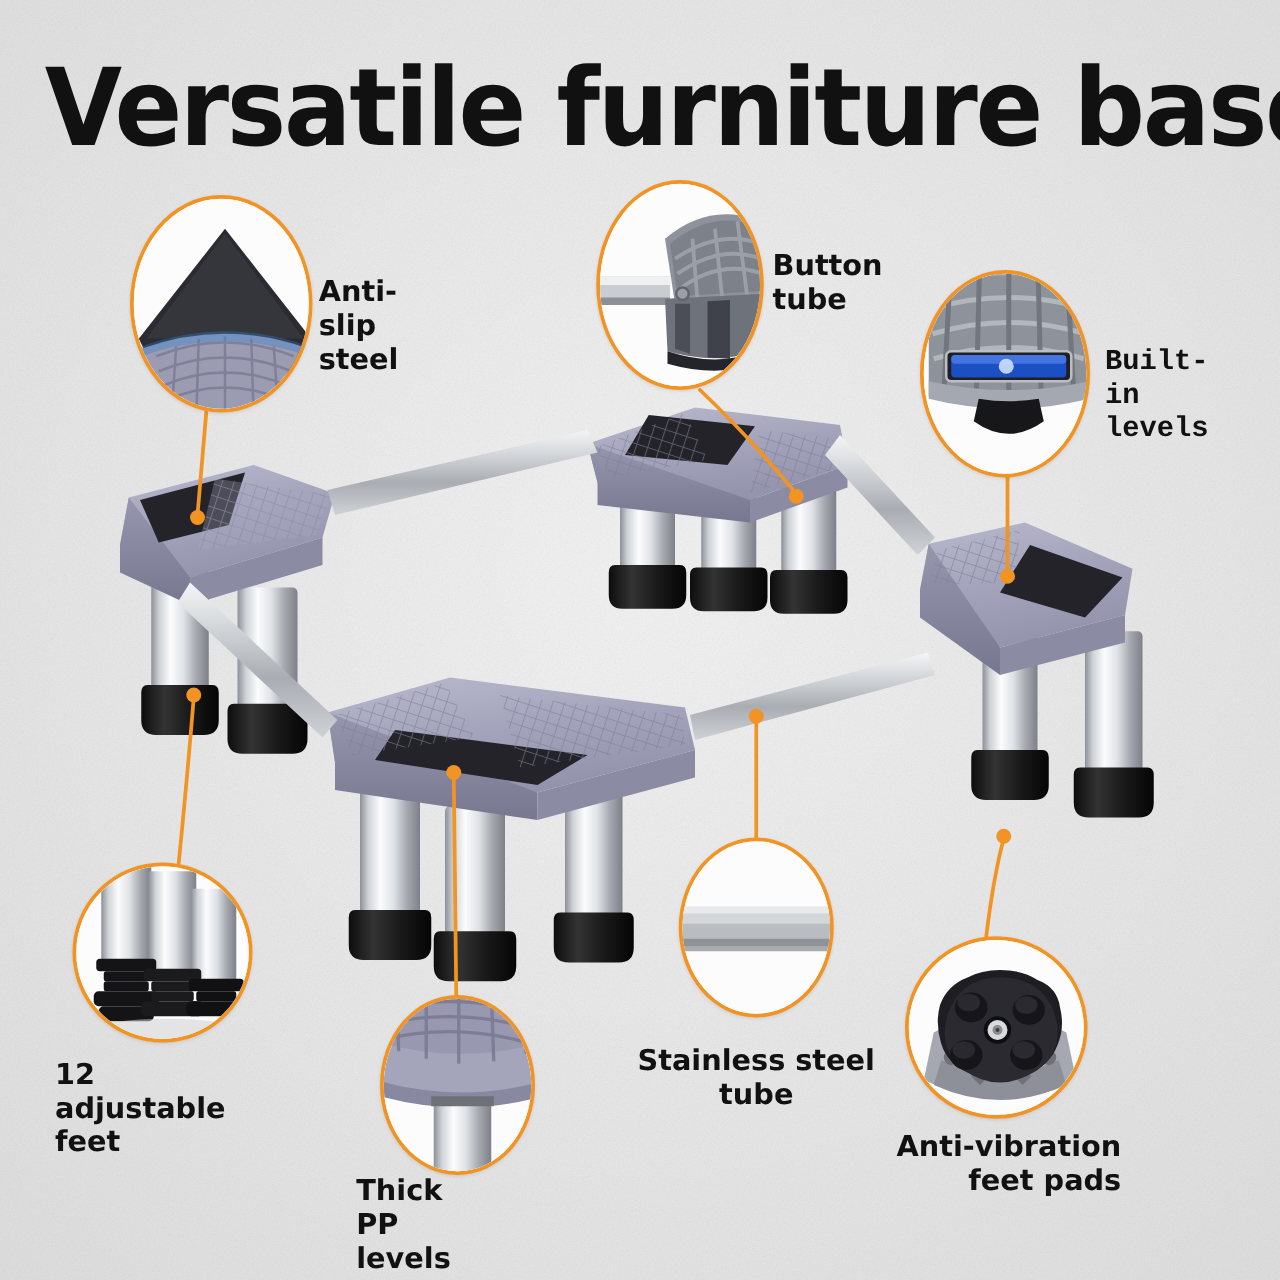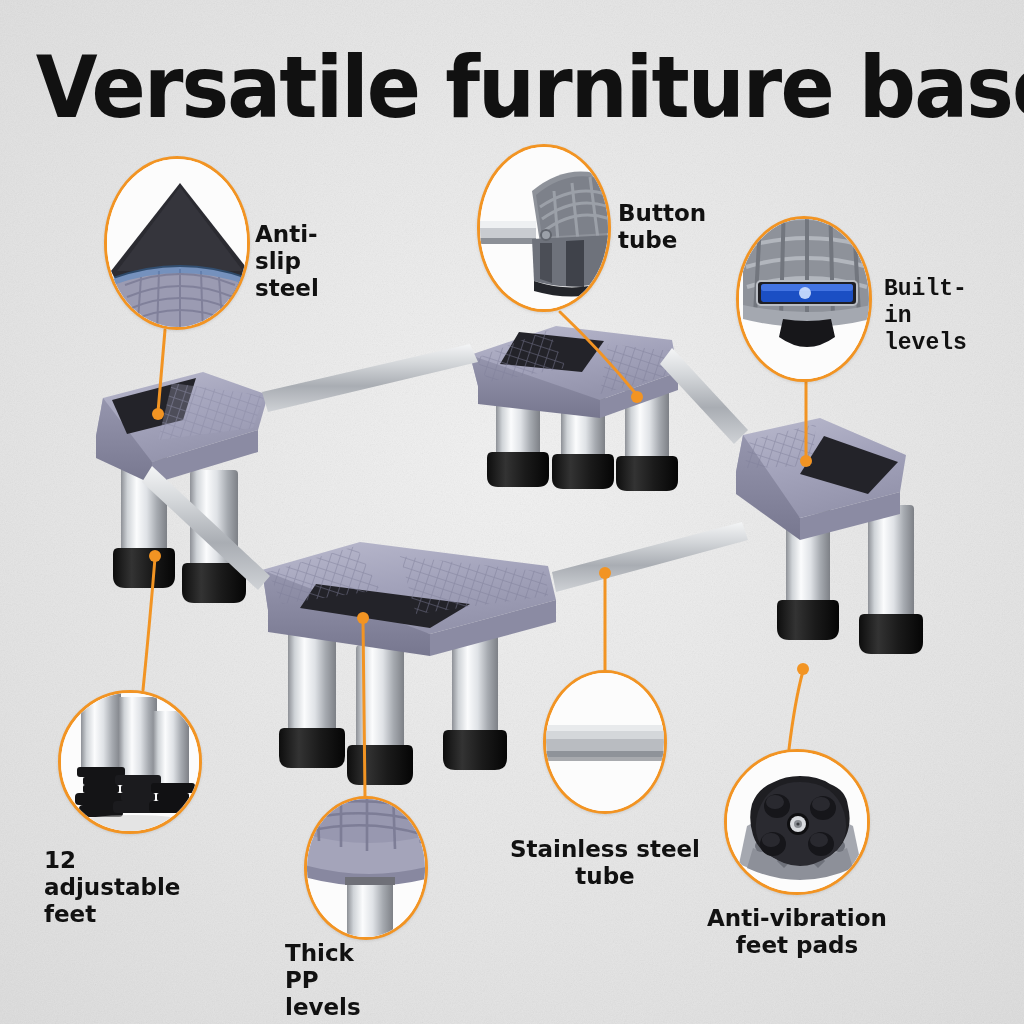--- a/index.html
+++ b/index.html
@@ -414,17 +414,17 @@
           <ellipse cx="44" cy="88" rx="9" ry="7"></ellipse>
           <ellipse cx="92" cy="88" rx="9" ry="7"></ellipse>
         </g>
 
         <circle cx="71" cy="72" r="11" fill="#0e0e10"></circle>
         <circle cx="71" cy="72" r="8" fill="#d8dade"></circle>
         <circle cx="71" cy="72" r="4" fill="#8a8d93"></circle>
         <circle cx="71" cy="72" r="1.6" fill="#3a3c40"></circle>
       </svg>
     </div>
-    <div class="clabel ctr" style="left:697px; top:905px; width:200px;">Anti-vibration
+    <div class="clabel ctr" style="left:697px; top:905px; width:200px;text-align:right;">Anti-vibration
 feet pads</div>
   </div>
 
 </div>
 
 </body></html>

